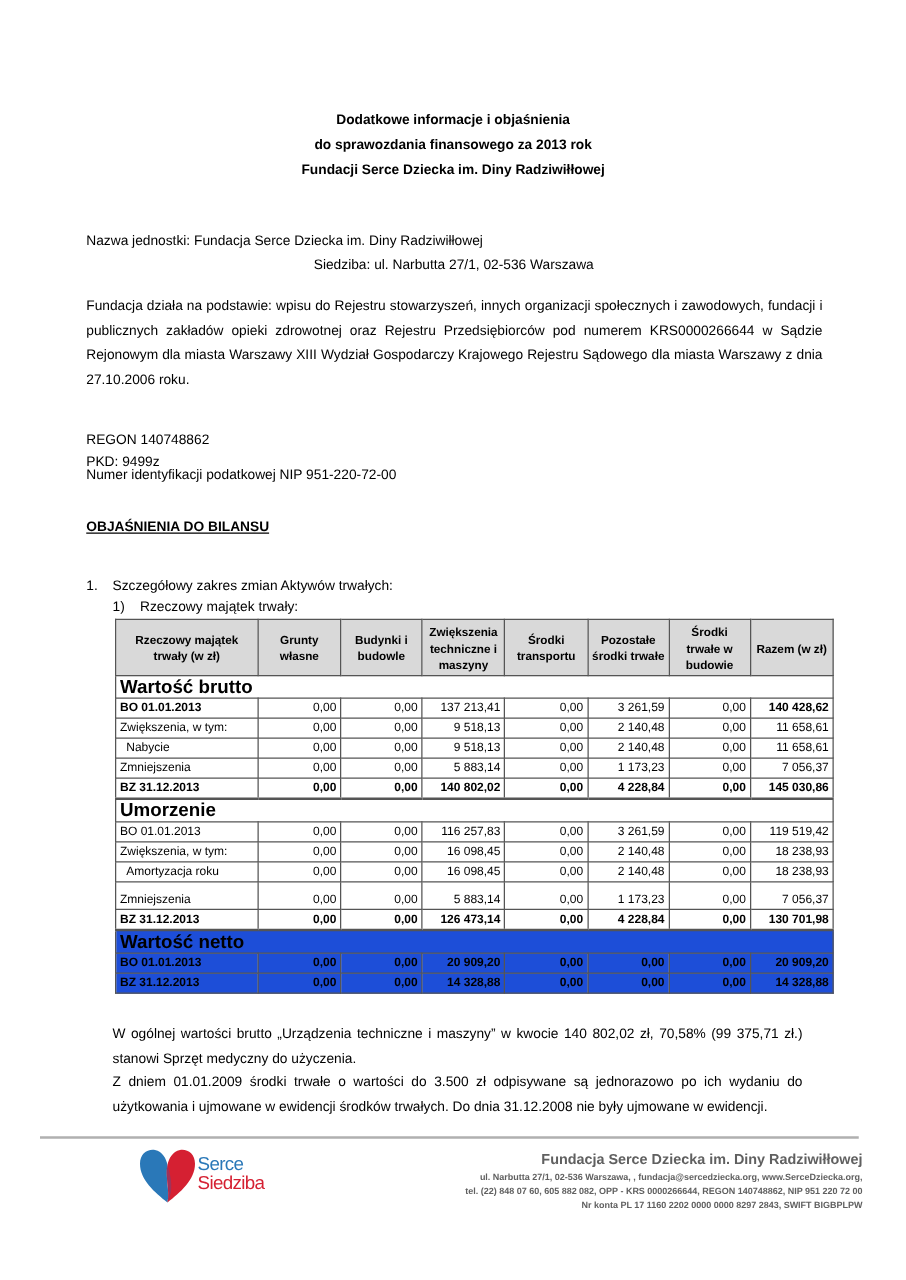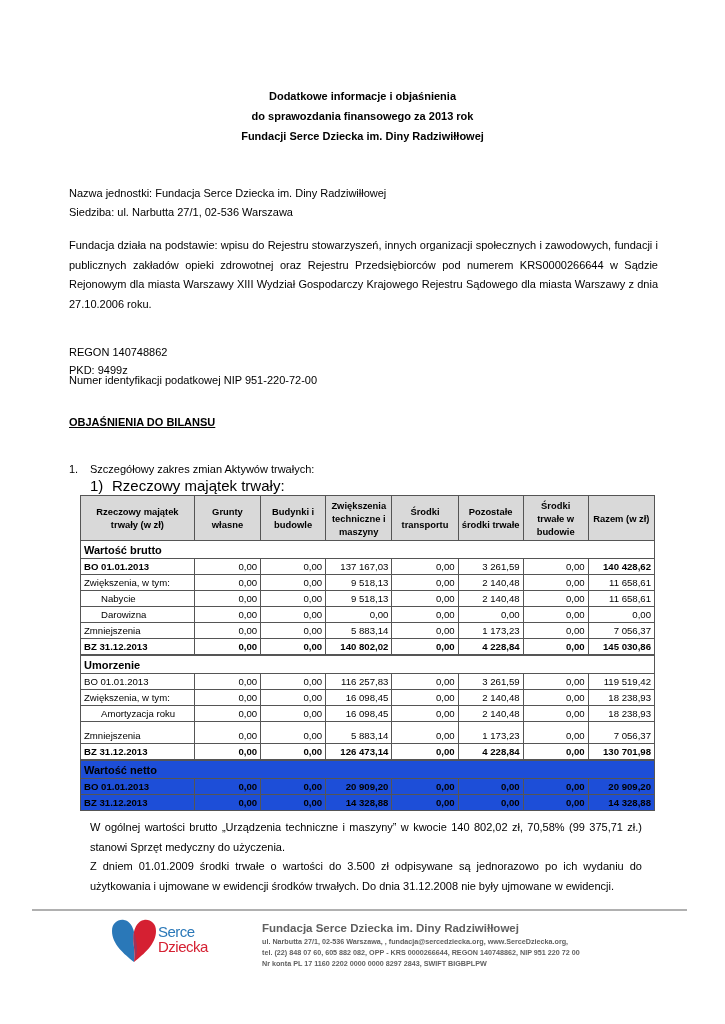--- a/index.html
+++ b/index.html
@@ -5,57 +5,57 @@
   html, body { margin: 0; padding: 0; background: #ffffff; }
   body { width: 725px; height: 1024px; position: relative; overflow: hidden;
          font-family: "Liberation Sans", "DejaVu Sans", sans-serif; color: #000; font-size: 11px; }
   .title-block { position: absolute; top: 86px; left: 0; width: 725px; text-align: center;
                  font-weight: bold; font-size: 11px; line-height: 20px; }
   .p { position: absolute; left: 69px; width: 588px; font-size: 11px; line-height: 19.5px; }
   .justify { text-align: justify; text-align-last: left; }
   .section-head { position: absolute; left: 69px; top: 416px; font-weight: bold; text-decoration: underline; font-size: 11px; }
   .list1 { position: absolute; left: 69px; top: 460px; font-size: 11px; line-height: 18px; }
   .list1 .num { display: inline-block; width: 21px; }
-  .list2 { position: absolute; left: 90px; top: 477px; font-size: 15px; line-height: 18px; }
+  .list2 { position: absolute; left: 90px; top: 477px; font-size: 11px; line-height: 18px; }
   .list2 .num { display: inline-block; width: 22px; }
 
-  table.fa { position: absolute; left: 80px; top: 495px; width: 575px; border-collapse: collapse;
+  table.fa { position: absolute; left: 92px; top: 495px; width: 575px; border-collapse: collapse;
              font-size: 9.6px; table-layout: fixed; }
   table.fa td, table.fa th { border: 1px solid #555; padding: 0 3px; height: 15px; line-height: 14px; }
   table.fa th { background: #d9d9d9; font-weight: bold; text-align: center; height: 44px; line-height: 13px; font-size: 9.4px; }
   table.fa td.num { text-align: right; }
   table.fa td.lbl { text-align: left; }
-  table.fa td.indent { padding-left: 20px; }
+  table.fa td.indent { padding-left: 8px; }
   table.fa tr.bold td { font-weight: bold; }
-  table.fa tr.section td { font-weight: bold; font-size: 11px; height: 17px; }
+  table.fa tr.section td { font-weight: bold; font-size: 15px; height: 17px; }
   table.fa tr.tall td { height: 21px; vertical-align: bottom; }
   table.fa tr.shade td { background: #1d4ed8; }
   table.fa tr.thickbottom td { border-bottom: 2px solid #555; }
 
   .note { position: absolute; left: 90px; width: 552px; font-size: 11px; line-height: 19.5px; }
   .footer-line { position: absolute; left: 32px; top: 909px; width: 655px; height: 2px; background: #b0b0b0; }
   .logo { position: absolute; left: 110px; top: 918px; width: 100px; height: 46px; }
   .logo-text { position: absolute; left: 158px; top: 924px; font-family: Liberation Sans, sans-serif; font-size: 15px; line-height: 15px; letter-spacing: -0.5px; }
   .logo-text .a { color: #2a78b8; display: block; }
   .logo-text .b { color: #d52032; display: block; }
-  .footer { position: absolute; left: 262px; top: 920px; width: 428px; text-align: left; color: #606060; font-weight: bold; }
+  .footer { position: absolute; left: 262px; top: 920px; width: 428px; text-align: right; color: #606060; font-weight: bold; }
   .footer .f-title { font-size: 11.5px; line-height: 16px; }
   .footer .f-line { font-size: 7.2px; line-height: 11px; white-space: nowrap; }
 </style>
 </head>
 <body>
 
 <div class="title-block">
   <div>Dodatkowe informacje i objaśnienia</div>
   <div>do sprawozdania finansowego za 2013 rok</div>
   <div>Fundacji Serce Dziecka im. Diny Radziwiłłowej</div>
 </div>
 
 <div class="p" style="top:184px;">Nazwa jednostki: Fundacja Serce Dziecka im. Diny Radziwiłłowej</div>
-<div class="p" style="top:203px;">Siedziba: ul. Narbutta 27/1, 02-536 Warszawa</div>
+<div class="p" style="top:203px;text-align:center;">Siedziba: ul. Narbutta 27/1, 02-536 Warszawa</div>
 <div class="p justify" style="top:236px; width:589px;">Fundacja działa na podstawie: wpisu do Rejestru stowarzyszeń, innych organizacji społecznych i zawodowych, fundacji i publicznych zakładów opieki zdrowotnej oraz Rejestru Przedsiębiorców pod numerem KRS0000266644 w Sądzie Rejonowym dla miasta Warszawy XIII Wydział Gospodarczy Krajowego Rejestru Sądowego dla miasta Warszawy z dnia 27.10.2006 roku.</div>
 
 <div class="p" style="top:325px;margin-top:46px;">Numer identyfikacji podatkowej NIP 951-220-72-00</div>
 <div class="p" style="top:343px;">REGON 140748862</div>
 <div class="p" style="top:361px;">PKD: 9499z</div>
 
 <div class="section-head">OBJAŚNIENIA DO BILANSU</div>
 
 <div class="list1">
   <span class="num">1.</span><span>Szczegółowy zakres zmian Aktywów trwałych:</span>
@@ -88,21 +88,21 @@
     </tr>
   </thead>
   <tbody>
     <tr class="section">
       <td colspan="8">Wartość brutto</td>
     </tr>
     <tr class="bold">
       <td class="lbl">BO 01.01.2013</td>
       <td class="num" style="font-weight:normal">0,00</td>
       <td class="num" style="font-weight:normal">0,00</td>
-      <td class="num" style="font-weight:normal">137 167,03</td>
+      <td class="num" style="font-weight:normal">137 213,41</td>
       <td class="num" style="font-weight:normal">0,00</td>
       <td class="num" style="font-weight:normal">3 261,59</td>
       <td class="num" style="font-weight:normal">0,00</td>
       <td class="num" style="font-weight:bold">140 428,62</td>
     </tr>
     <tr>
       <td class="lbl">Zwiększenia, w tym:</td>
       <td class="num">0,00</td>
       <td class="num">0,00</td>
       <td class="num">9 518,13</td>
@@ -113,30 +113,20 @@
     </tr>
     <tr>
       <td class="lbl indent">Nabycie</td>
       <td class="num">0,00</td>
       <td class="num">0,00</td>
       <td class="num">9 518,13</td>
       <td class="num">0,00</td>
       <td class="num">2 140,48</td>
       <td class="num">0,00</td>
       <td class="num">11 658,61</td>
-    </tr>
-    <tr>
-      <td class="lbl indent">Darowizna</td>
-      <td class="num">0,00</td>
-      <td class="num">0,00</td>
-      <td class="num">0,00</td>
-      <td class="num">0,00</td>
-      <td class="num">0,00</td>
-      <td class="num">0,00</td>
-      <td class="num">0,00</td>
     </tr>
     <tr>
       <td class="lbl">Zmniejszenia</td>
       <td class="num">0,00</td>
       <td class="num">0,00</td>
       <td class="num">5 883,14</td>
       <td class="num">0,00</td>
       <td class="num">1 173,23</td>
       <td class="num">0,00</td>
       <td class="num">7 056,37</td>
@@ -238,21 +228,21 @@
 <div class="footer-line"></div>
 
 <div class="logo">
   <svg width="50" height="46" viewBox="0 0 50 46" style="position:absolute; left:0; top:0;">
     <path d="M24 44 C14 36 2 26 2 13 C2 5 8 1 14 2 C20 3 23 9 24 14 C22 24 26 34 24 44 Z" fill="#2a78b8"></path>
     <path d="M24 44 C34 36 46 26 46 13 C46 5 40 1 34 2 C28 3 25 9 24 14 C22 24 26 34 24 44 Z" fill="#d52032"></path>
     <path d="M24 14 C21 22 27 32 24 44 C29 34 27 24 24 14 Z" fill="#8a3a6a" opacity="0.7"></path>
   </svg>
   <div class="logo-text" style="left:48px; top:6px;">
     <span class="a">Serce</span>
-    <span class="b">Dziecka</span>
+    <span class="b">Siedziba</span>
   </div>
 </div>
 
 <div class="footer">
   <div class="f-title">Fundacja Serce Dziecka im. Diny Radziwiłłowej</div>
   <div class="f-line">ul. Narbutta 27/1,    02-536 Warszawa, ,    fundacja@sercedziecka.org,    www.SerceDziecka.org,</div>
   <div class="f-line">tel. (22) 848 07 60,   605 882 082,    OPP - KRS 0000266644,    REGON 140748862,    NIP 951 220 72 00</div>
   <div class="f-line">Nr konta  PL 17 1160 2202 0000 0000 8297 2843,    SWIFT BIGBPLPW</div>
 </div>
 

